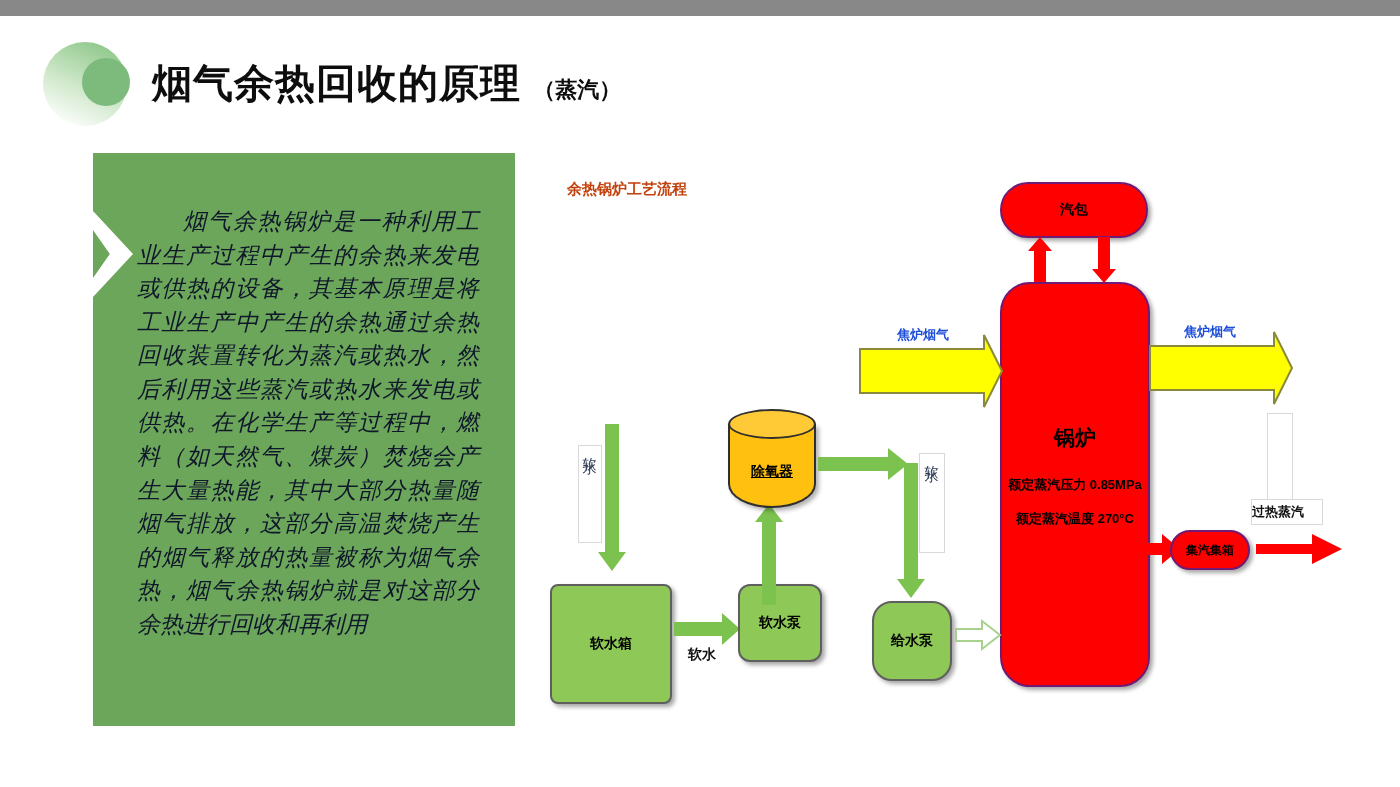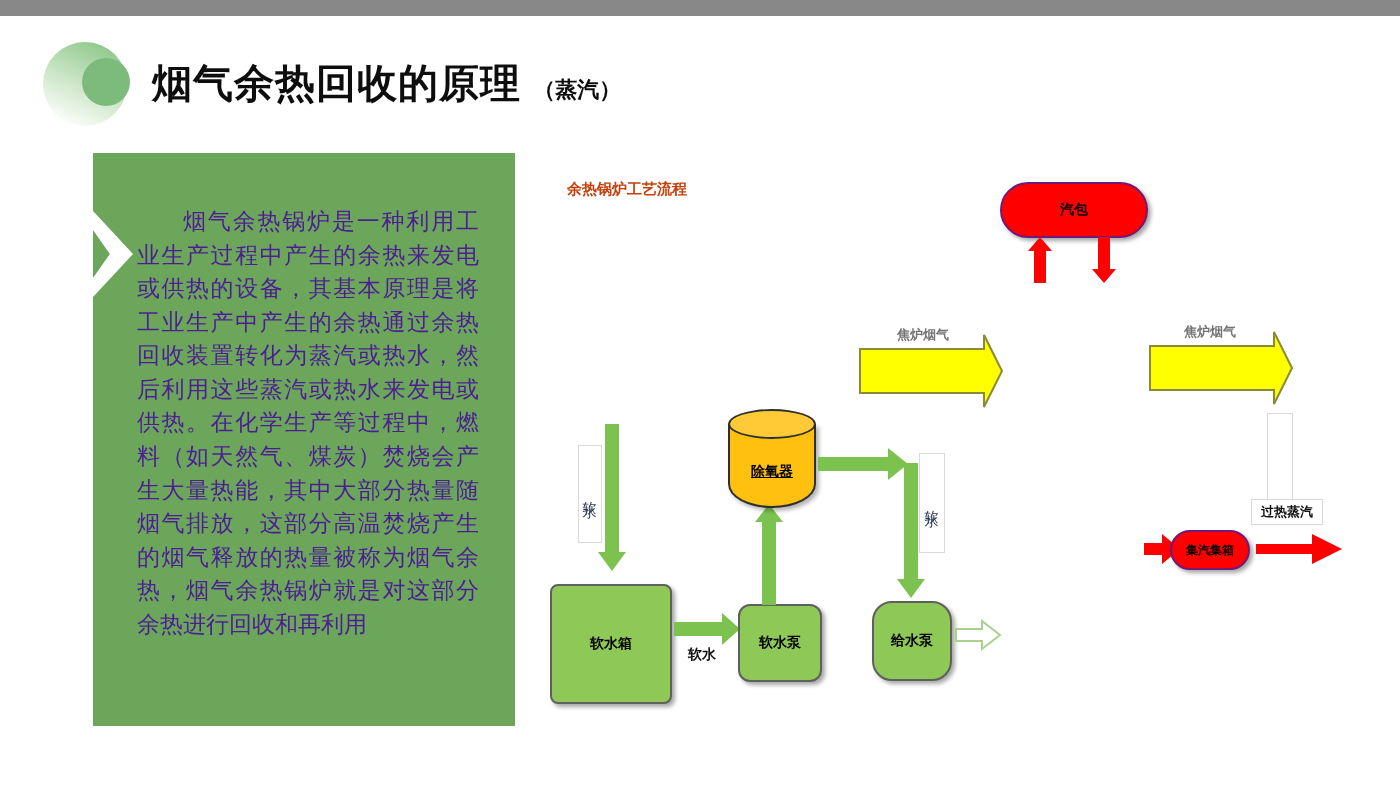--- a/index.html
+++ b/index.html
@@ -11,35 +11,35 @@
   
   .logo-back{width:84px;height:84px;border-radius:50%;
     background:linear-gradient(205deg,#8cc687 8%,#cfe8ca 55%,#ffffff 92%);}
   .logo-front{width:48px;height:48px;border-radius:50%;background:#7dbb7d;}
   .slide-title{font-size:40px;font-weight:800;color:#0d0d0d;letter-spacing:1px;white-space:nowrap;}
   .slide-title .suffix{font-size:22px;font-weight:600;letter-spacing:0;}
   
   .panel{background:#6ca65b;}
   .panel-notch{left:0;top:58px;width:40px;height:86px;background:#ffffff;
     clip-path:polygon(0 0,100% 50%,0 100%,0 78%,42% 50%,0 22%);}
-  .panel-text{left:44px;top:52px;width:342px;font-size:23px;line-height:1.46;color:#4c1d95;
-    text-align:justify;text-indent:2em;}
+  .panel-text{left:44px;top:52px;width:342px;font-size:23px;line-height:1.46;color:#0f172a;
+    text-align:justify;text-indent:2em;font-style:italic;}
   
   .dia-title{font-size:15px;font-weight:700;color:#c2410c;}
   .red-box{background:#ff0000;border:2px solid #701a75;box-shadow:3px 3px 4px rgba(0,0,0,.35);
     display:flex;align-items:center;justify-content:center;color:#000;box-sizing:border-box;}
   .green-box{background:#8ec857;border:2px solid #5f5f5f;box-shadow:3px 3px 4px rgba(0,0,0,.35);
     display:flex;align-items:center;justify-content:center;color:#000;font-size:14px;font-weight:600;box-sizing:border-box;}
   .cyl-body{background:#ffc010;border:2px solid #2f2f2f;border-top:none;
     border-radius:0 0 44px 44px / 0 0 24px 24px;box-sizing:border-box;
     display:flex;align-items:center;justify-content:center;font-size:14px;font-weight:600;color:#000;
     box-shadow:3px 3px 4px rgba(0,0,0,.3);}
   .cyl-top{background:#ffca35;border:2px solid #2f2f2f;border-radius:50%;box-sizing:border-box;}
-  .flow-label{font-size:13px;font-weight:700;color:#737373;white-space:nowrap;}
-  .wlabel{background:#ffffff;border:1px solid #d9d9d9;display:flex;align-items:center;justify-content:center;
+  .flow-label{font-size:13px;font-weight:700;color:#1d4ed8;white-space:nowrap;}
+  .wlabel{background:#ffffff;border:1px solid #d9d9d9;display:flex;align-items:center;
     font-size:14px;color:#2c3a55;box-sizing:border-box;}
   .vert{writing-mode:vertical-lr;text-orientation:upright;letter-spacing:4px;}
   .boiler-name{font-size:21px;font-weight:700;color:#000;text-align:center;}
   .boiler-spec{font-size:13px;font-weight:600;color:#000;white-space:nowrap;}
   svg{display:block;}
 </style>
 </head>
 <body>
 
 <div id="slide">
@@ -62,20 +62,25 @@
     <span>汽包</span>
   </div>
 
   <svg class="abs" style="left:1028px;top:221px;" width="24" height="46" viewBox="0 0 24 46">
     <polygon points="6,46 6,14 0,14 12,0 24,14 18,14 18,46" fill="#ff0000"></polygon>
   </svg>
   <svg class="abs" style="left:1092px;top:221px;" width="24" height="46" viewBox="0 0 24 46">
     <polygon points="6,0 6,32 0,32 12,46 24,32 18,32 18,0" fill="#ff0000"></polygon>
   </svg>
 
+  <div class="abs red-box" style="left:1000px;top:266px;width:150px;height:405px;border-radius:30px;flex-direction:column;justify-content:flex-start;">
+    <div class="boiler-name" style="margin-top:140px;">锅炉</div>
+    <div class="boiler-spec" style="margin-top:24px;">额定蒸汽压力 0.85MPa</div>
+    <div class="boiler-spec" style="margin-top:16px;">额定蒸汽温度 270°C</div>
+  </div>
 
   <div class="abs flow-label" style="left:897px;top:310px;">焦炉烟气</div>
   <svg class="abs" style="left:858px;top:317px;" width="146" height="76" viewBox="0 0 146 76">
     <polygon points="2,16 126,16 126,2 144,38 126,74 126,60 2,60" fill="#ffff00" stroke="#8a8a3a" stroke-width="2"></polygon>
   </svg>
   <div class="abs flow-label" style="left:1184px;top:307px;">焦炉烟气</div>
   <svg class="abs" style="left:1148px;top:314px;" width="146" height="76" viewBox="0 0 146 76">
     <polygon points="2,16 126,16 126,2 144,38 126,74 126,60 2,60" fill="#ffff00" stroke="#8a8a3a" stroke-width="2"></polygon>
   </svg>
 
@@ -104,21 +109,21 @@
     <span>软水箱</span>
   </div>
 
   <svg class="abs" style="left:674px;top:596px;" width="68" height="34" viewBox="0 0 68 34">
     <polygon points="0,10 48,10 48,1 66,17 48,33 48,24 0,24" fill="#7cc24e"></polygon>
   </svg>
   <div class="abs" style="left:688px;top:630px;font-size:14px;font-weight:600;color:#111;">
     <span>软水</span>
   </div>
 
-  <div class="abs green-box" style="left:738px;top:588px;width:84px;height:78px;border-radius:12px;">
+  <div class="abs green-box" style="left:738px;top:568px;width:84px;height:78px;border-radius:12px;">
     <span>软水泵</span>
   </div>
 
   <svg class="abs" style="left:754px;top:488px;" width="30" height="102" viewBox="0 0 30 102">
     <polygon points="8,101 8,18 1,18 15,0 29,18 22,18 22,101" fill="#7cc24e"></polygon>
   </svg>
 
   <div class="abs cyl-body" style="left:728px;top:408px;width:88px;height:84px;text-decoration:underline;">
     <span style="margin-top:14px;">除氧器</span>
   </div>

